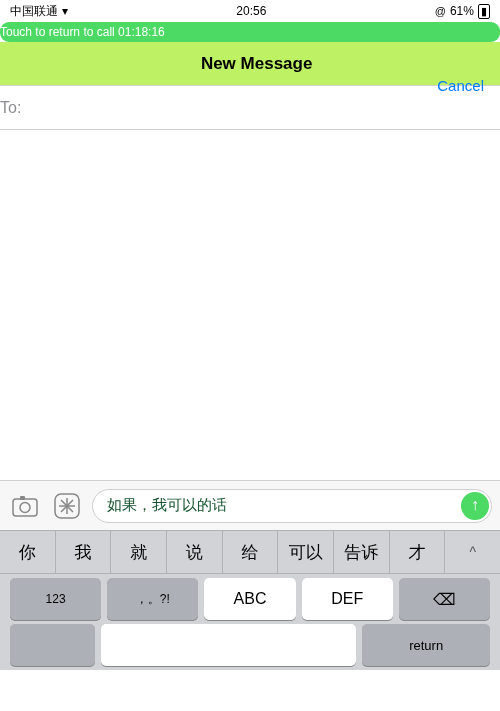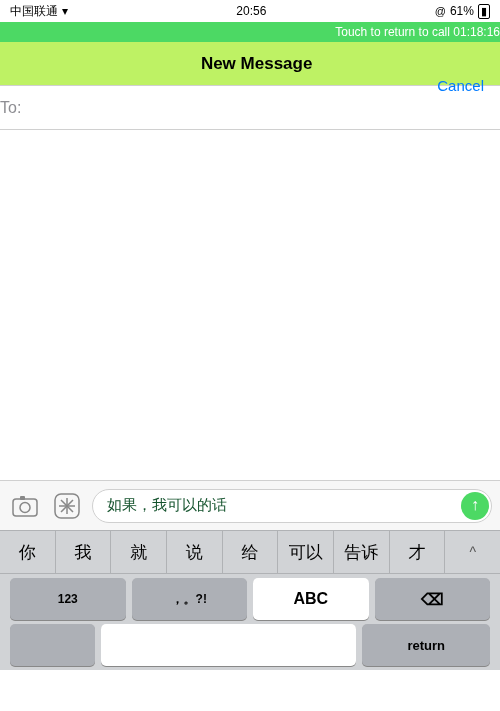--- a/index.html
+++ b/index.html
@@ -26,23 +26,24 @@
     .status-left { display: flex; align-items: center; gap: 4px; font-size: 12px; }
     .status-center { font-size: 12px; }
     .status-right { display: flex; align-items: center; gap: 4px; font-size: 12px; }
 
     
     .call-banner {
       background: #4CD964;
       height: 20px;
       display: flex;
       align-items: center;
-      justify-content: flex-end;
+      justify-content: flex-start;
       font-size: 12px;
       color: #fff;
+      border-radius: 9px;
     }
 
     
     .nav-bar {
       height: 44px;
       background: #bef264;
       border-bottom: 1px solid #d0d0d0;
       display: flex;
       align-items: center;
       justify-content: space-between;
@@ -179,21 +180,20 @@
     }
 
     
     .keyboard {
       background: #d1d3d6;
     }
     .keyboard-row {
       display: flex;
       padding: 4px 10px 0;
       gap: 6px;
-      font-weight: bold;
     }
     .keyboard-row:last-child { padding-bottom: 4px; }
     .key {
       flex: 1;
       height: 42px;
       background: #fff;
       border-radius: 5px;
       display: flex;
       align-items: center;
       justify-content: center;
@@ -306,20 +306,23 @@
   <div class="keyboard-row">
     <div class="key key-dark key-wide key-small-text">
       <span>123</span>
     </div>
     <div class="key key-dark key-wide key-small-text">
       <span>，。?!</span>
     </div>
     <div class="key key-wide">
       <span>ABC</span>
     </div>
+    <div class="key key-wide">
+      <span>DEF</span>
+    </div>
     <div class="key key-dark key-wide">
       <span>⌫</span>
     </div>
   </div>
 
   <div class="keyboard-row" style="padding-top:4px;">
     <div class="key key-dark" style="flex:1;">
       <span></span>
     </div>
     <div class="key" style="flex:3;">

